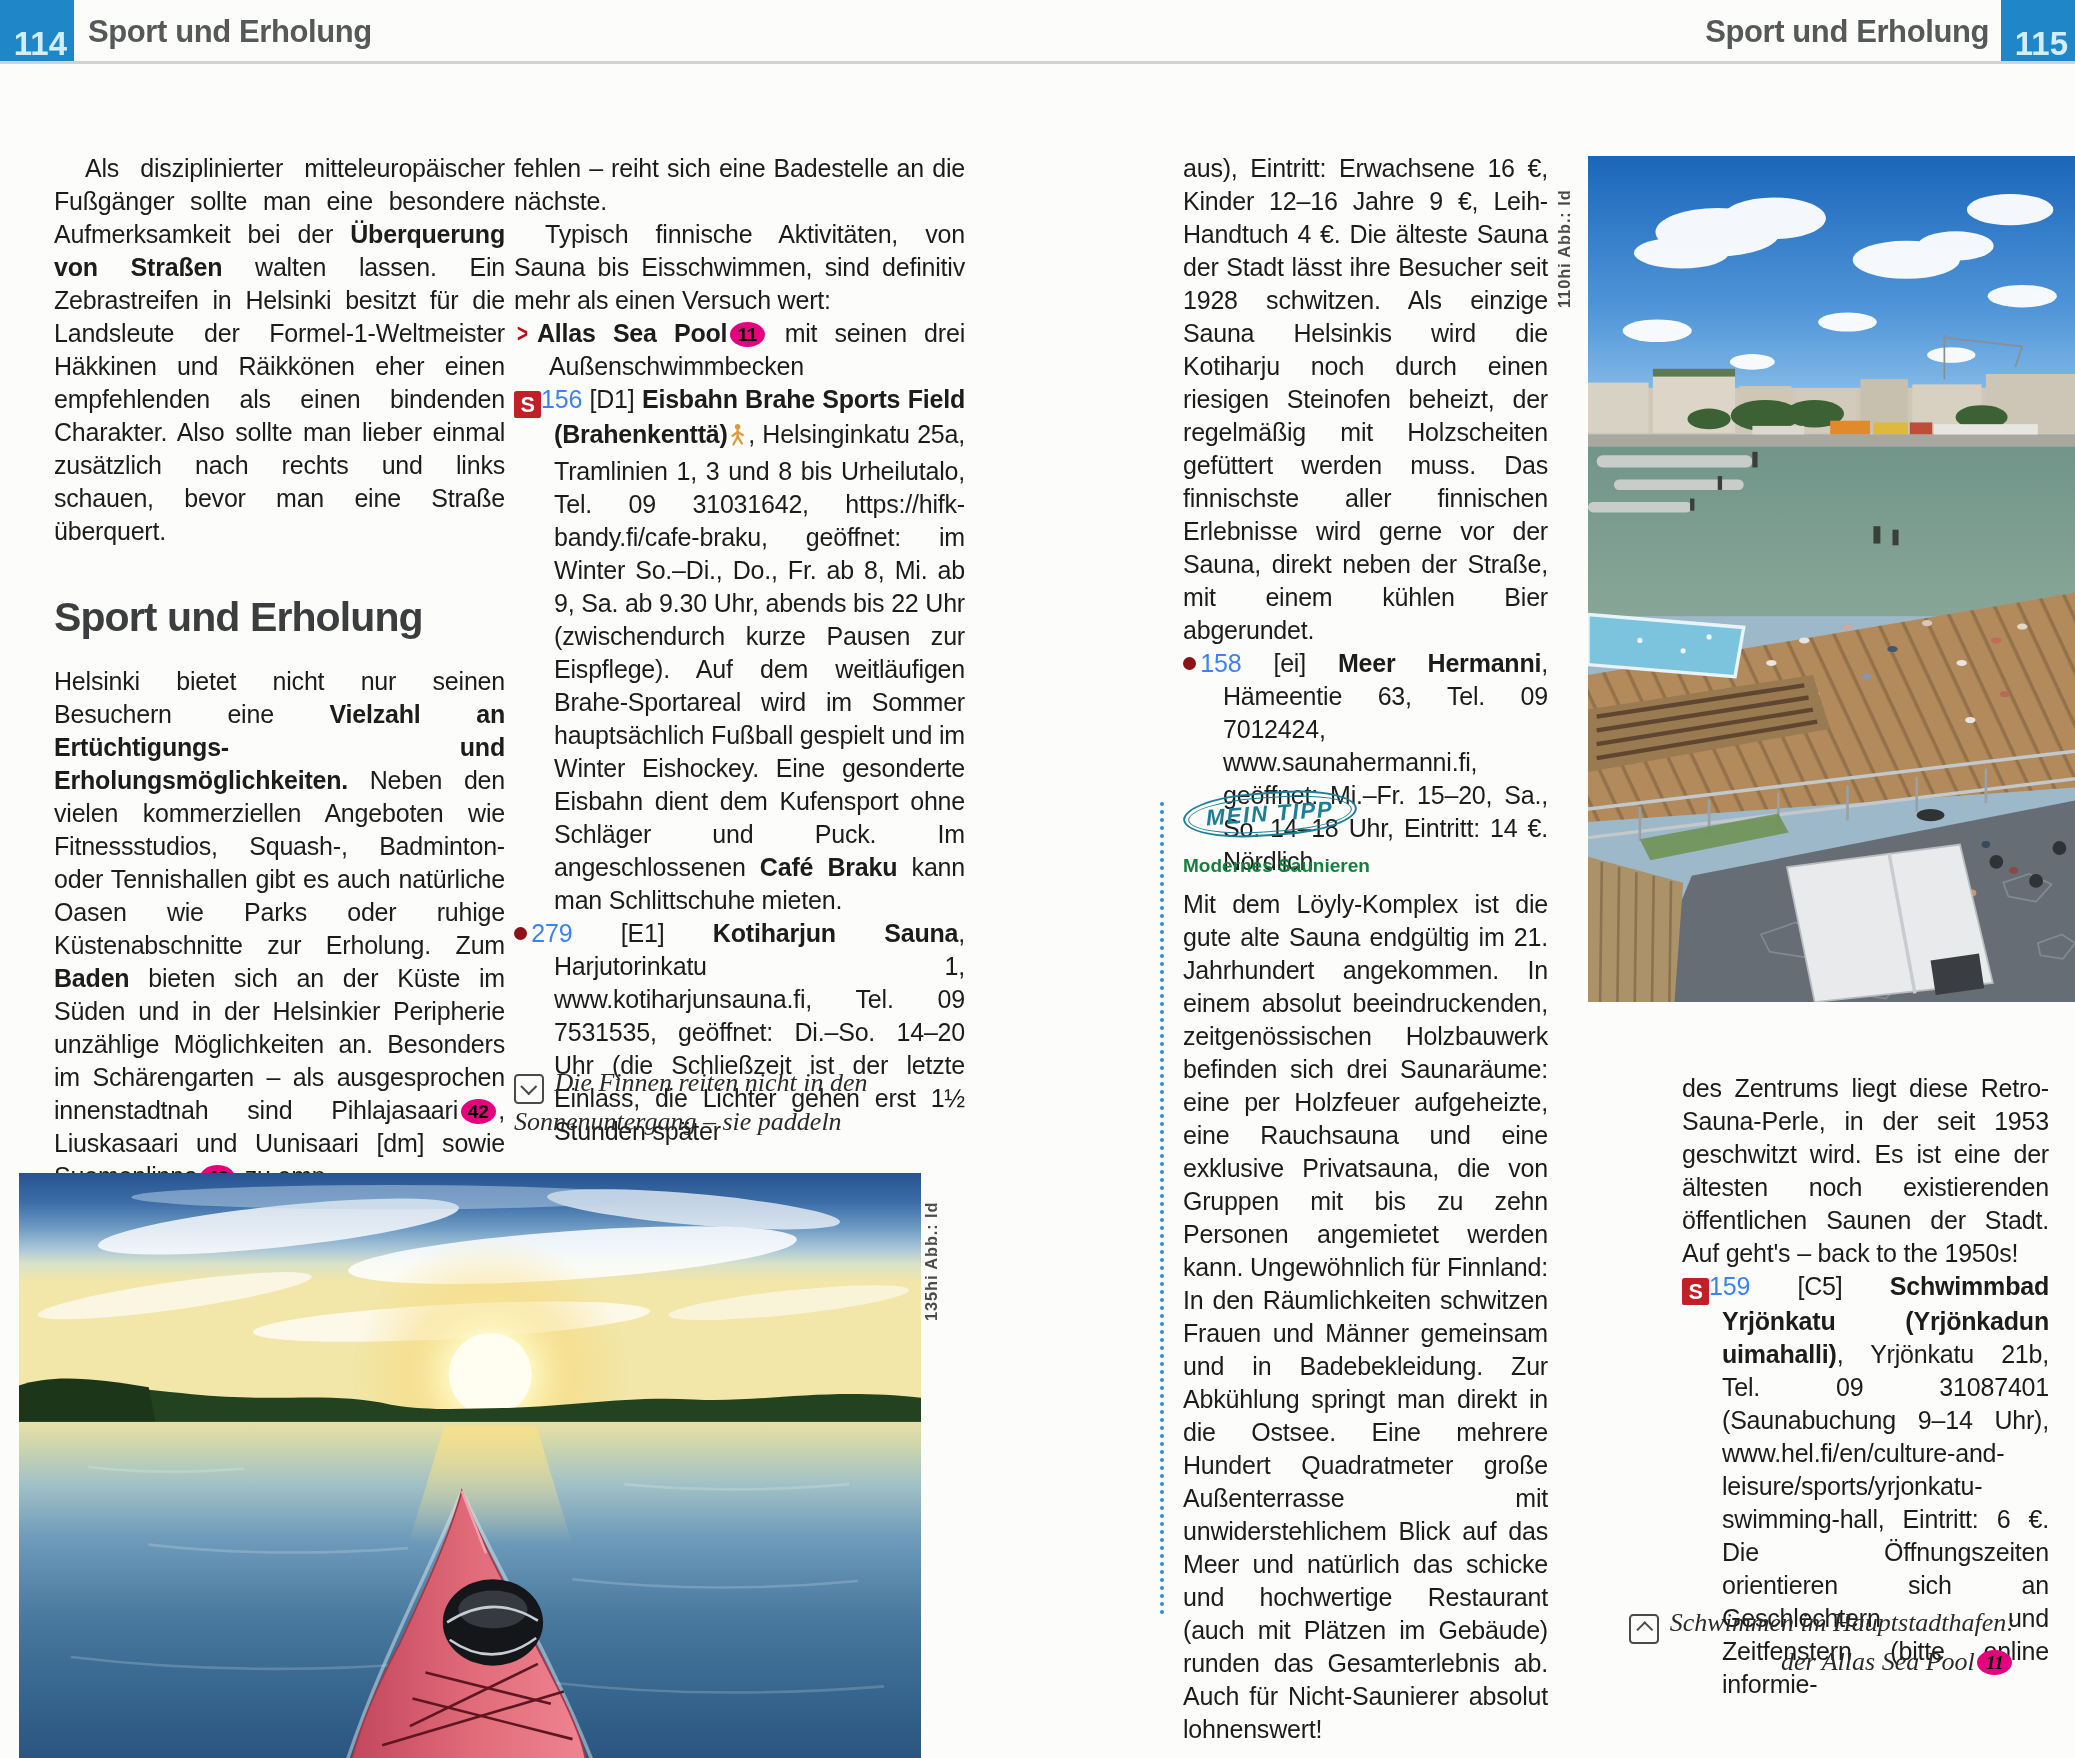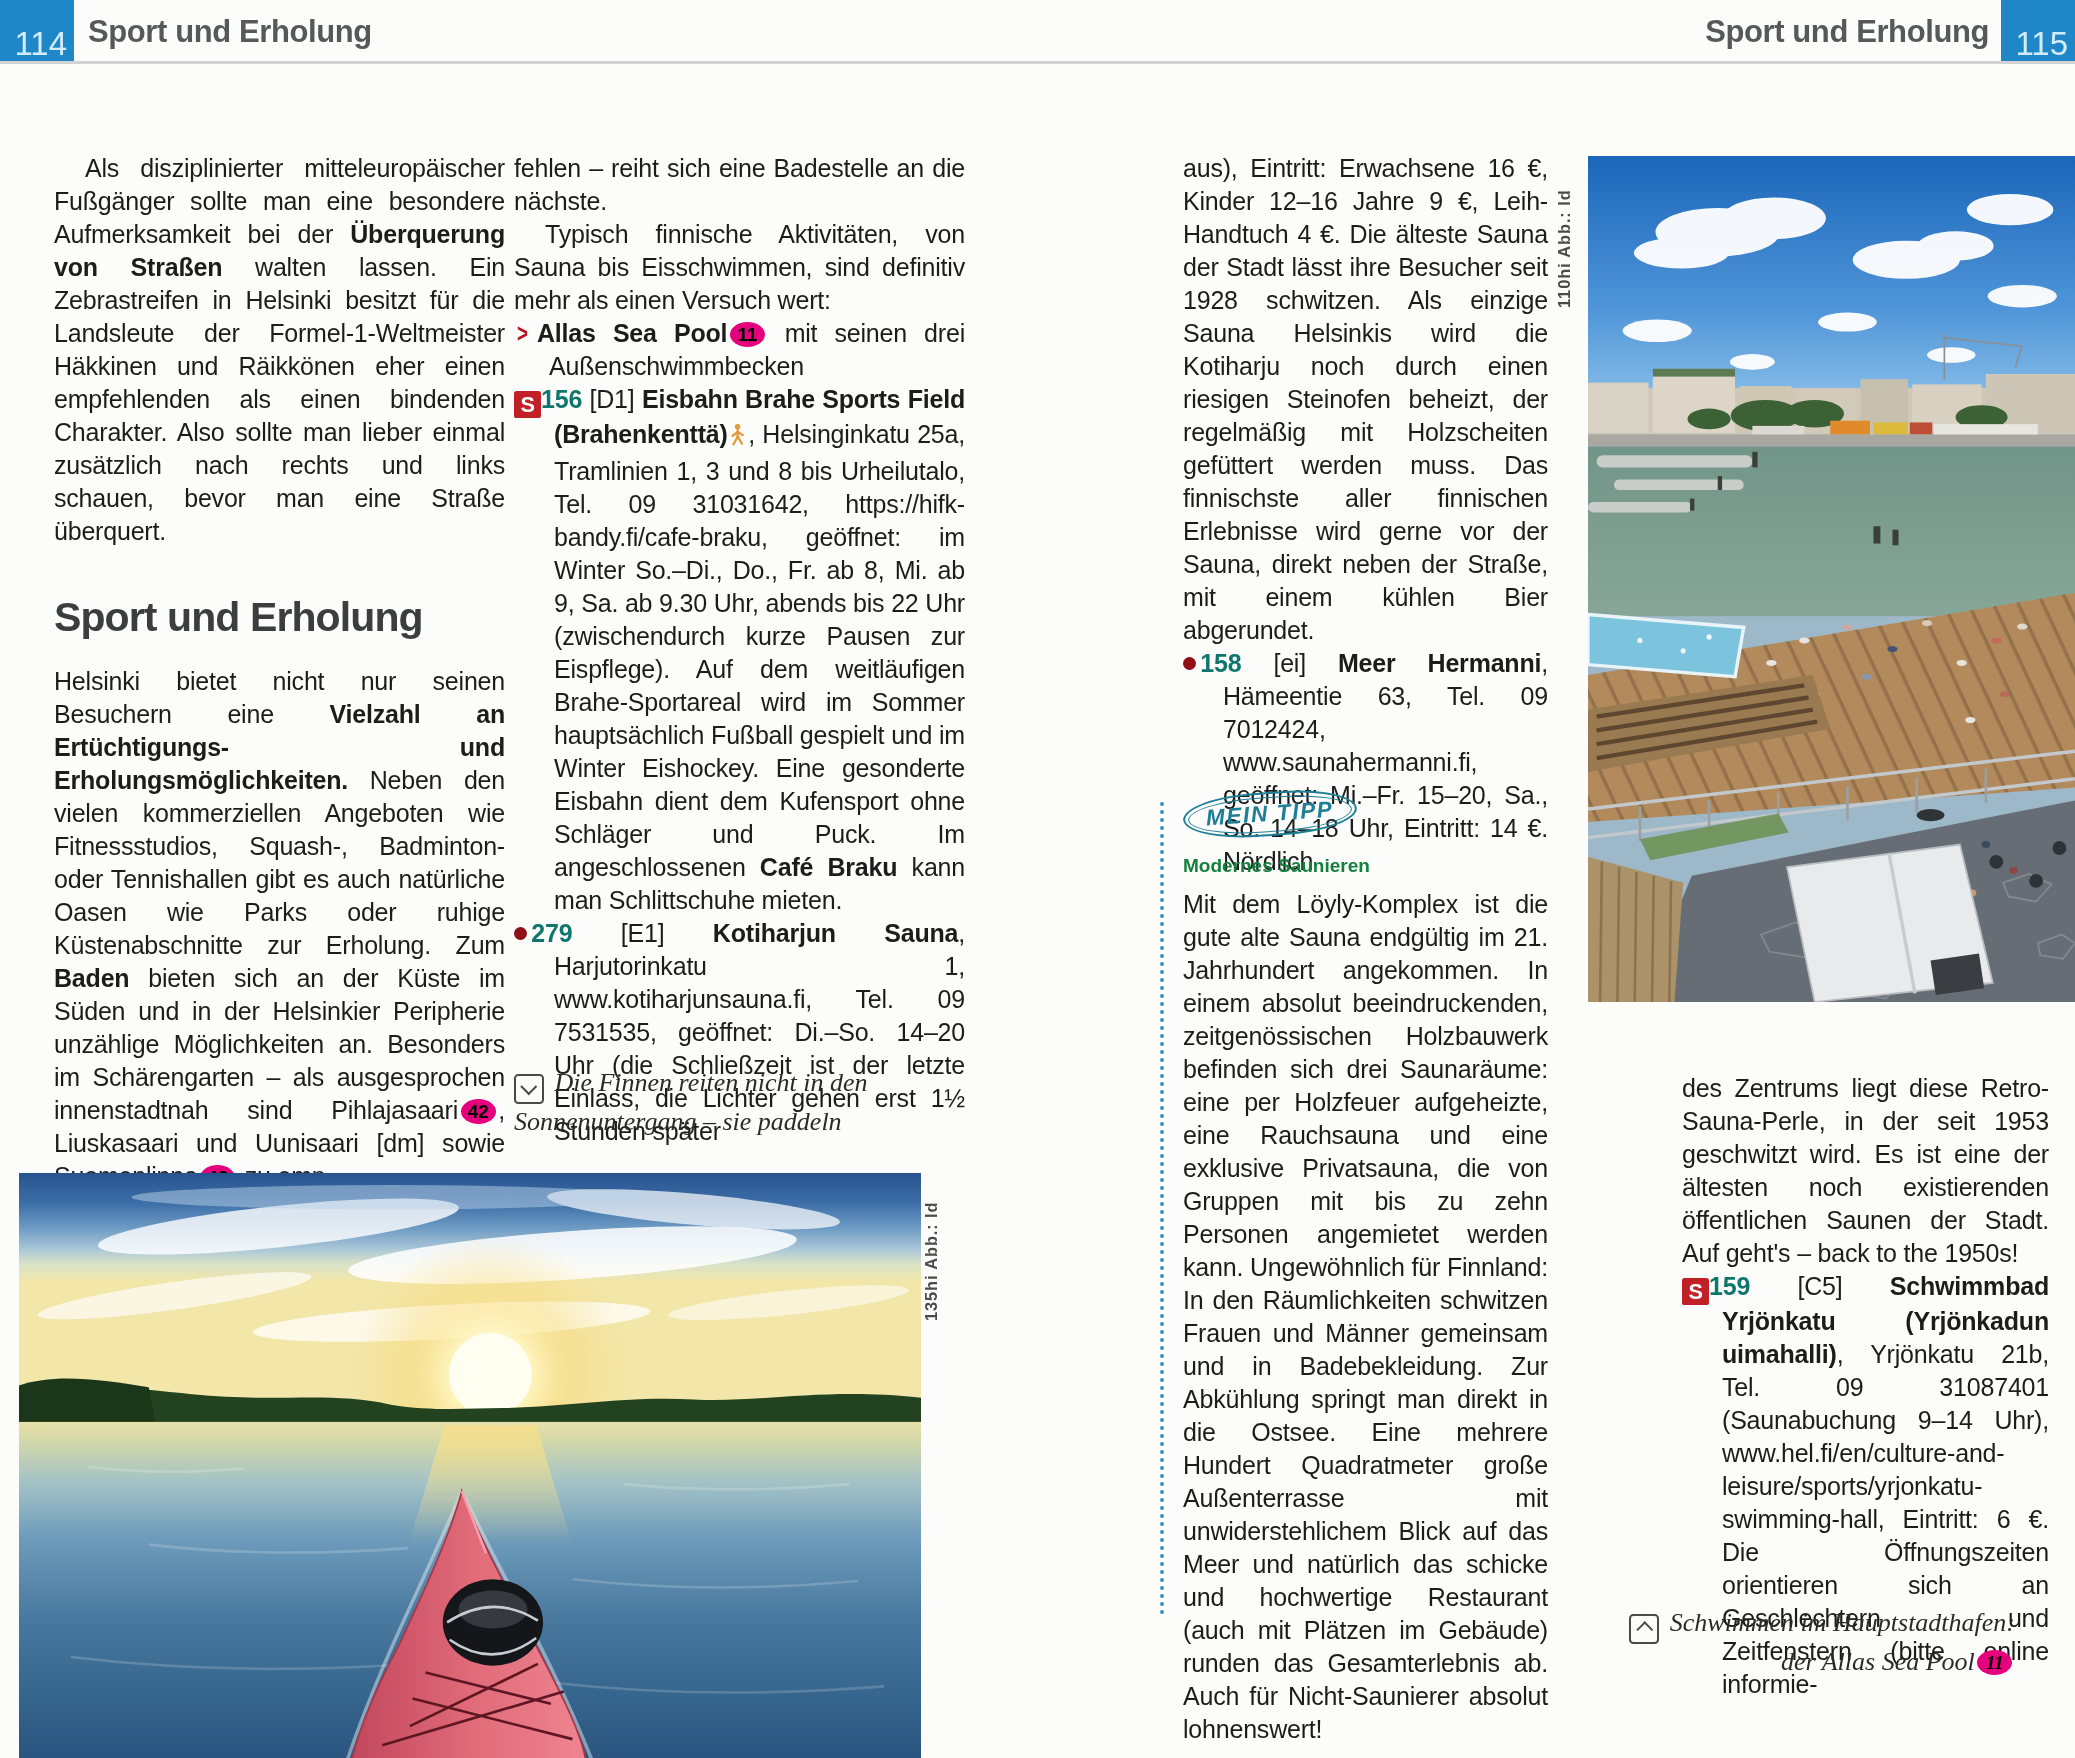--- a/index.html
+++ b/index.html
@@ -1,36 +1,36 @@
 <!DOCTYPE html>
 <html style="font-size:14px"><head>
 <meta charset="utf-8">
 <style>
   html,body{margin:0;padding:0;background:#e9e9e9;}
   .sheet{position:relative;width:2075px;height:1759px;background:#fcfcfb;
          font-family:"Liberation Sans",sans-serif;color:#1c1c1c;overflow:hidden;}
   .abs{position:absolute;}
   
   .pgbox{width:74px;height:62px;background:#1f87c8;display:flex;align-items:flex-end;justify-content:flex-end;padding:0 7px 1.7px 0;box-sizing:border-box;}
-  .pgnum{font-size:33px;font-weight:normal;color:#d3ecf9;line-height:1;}
+  .pgnum{font-size:33px;font-weight:bold;color:#d3ecf9;line-height:1;}
   .htitle{font-size:31px;font-weight:bold;color:#56585a;letter-spacing:-0.4px;line-height:1;}
   .hrule{height:2.6px;background:#d2d2d2;}
   
   .body-txt{font-size:25px;line-height:33px;text-align:justify;letter-spacing:-0.2px;}
   .para{margin:0;}
   .indent{text-indent:31px;}
   .sec-head{font-size:41px;font-weight:bold;color:#3c3d3e;letter-spacing:-0.9px;margin:48px 0 26px 0;line-height:1.05;}
   .entry{padding-left:40px;margin:0;}
   .entry .lead{margin-left:-40px;}
   .item{padding-left:35px;margin:0;}
   .item .chv{margin-left:-35px;}
   .chv{color:#b5121b;font-weight:900;display:inline-block;transform:scale(0.75,1.05);padding-right:8.6px;}
   .sb{display:inline-flex;width:27px;height:27px;background:#c12026;color:#fff;font-weight:bold;font-size:21.6px;
       align-items:center;justify-content:center;border-radius:2.6px;vertical-align:-4.3px;}
-  .rednum{color:#0f766e;font-weight:bold;}
+  .rednum{color:#3b82f6;font-weight:normal;}
   .dt{display:inline-block;width:13px;height:13px;border-radius:50%;background:#8f1016;margin-right:4.3px;vertical-align:1.7px;}
   .mk{display:inline-flex;align-items:center;justify-content:center;background:#e5007d;color:#000000;border-radius:50%;
       min-width:35px;height:25px;font-size:19px;font-weight:bold;vertical-align:0.9px;margin:0 2.6px;line-height:1;}
   .walk{display:inline-block;vertical-align:-3.5px;margin:0 1.7px;}
   
   .cap{font-family:"Liberation Serif",serif;font-style:italic;font-size:26px;line-height:36px;color:#2a2a2a;}
   .capbox{display:inline-flex;width:26px;height:26px;border:2.6px solid #4a4a4a;border-radius:4.3px;align-items:center;
           justify-content:center;margin-right:10.4px;vertical-align:-3.5px;}
   .cv{width:9.5px;height:9.5px;border-right:2.6px solid #4a4a4a;border-bottom:2.6px solid #4a4a4a;display:inline-block;}
   .cv-dn{transform:rotate(45deg) translate(-1.7px,-1.7px);}

